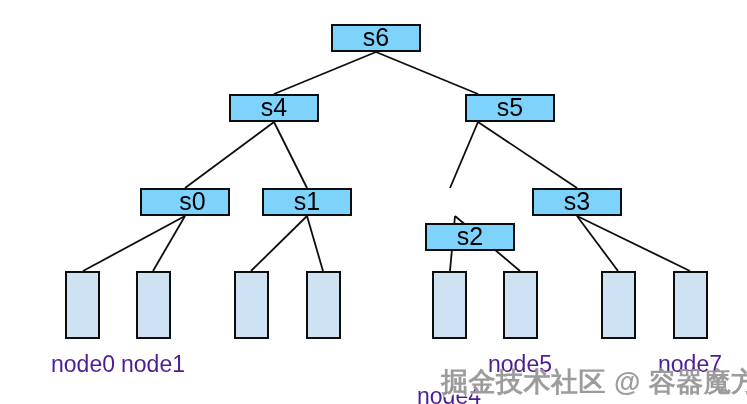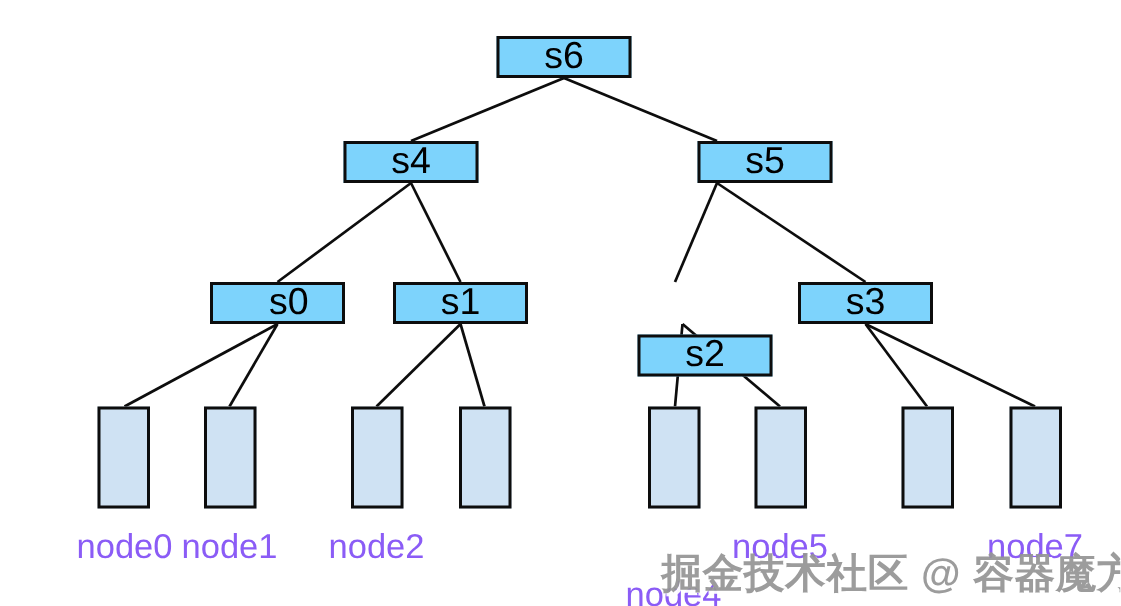--- a/index.html
+++ b/index.html
@@ -43,21 +43,21 @@
     background: #cfe2f3;
     border: 2px solid #0d0d0d;
     box-sizing: border-box;
   }
   .leaf-label {
     position: absolute;
     top: 351px;
     width: 90px;
     text-align: center;
     font-size: 23px;
-    color: #8b5cf6;
+    color: #4c1d95;
     white-space: nowrap;
   }
   .watermark {
     position: absolute;
     left: 441px;
     top: 364px;
     font-size: 27px;
     font-weight: 700;
     letter-spacing: 0.5px;
     white-space: nowrap;
@@ -114,20 +114,19 @@
   <div class="leaf" style="left:136px;"></div>
   <div class="leaf" style="left:234px;"></div>
   <div class="leaf" style="left:306px;"></div>
   <div class="leaf" style="left:432px;"></div>
   <div class="leaf" style="left:503px;"></div>
   <div class="leaf" style="left:601px;"></div>
   <div class="leaf" style="left:673px;"></div>
 
   <div class="leaf-label" style="left:38px;">node0</div>
   <div class="leaf-label" style="left:108px;">node1</div>
-  <div class="leaf-label" style="left:206px;">node2</div>
   <div class="leaf-label" style="left:404px;margin-top:32px;">node4</div>
   <div class="leaf-label" style="left:475px;">node5</div>
   <div class="leaf-label" style="left:645px;">node7</div>
 
   <div class="watermark">掘金技术社区 @ 容器魔方</div>
 
 </div>
 
 </body></html>

